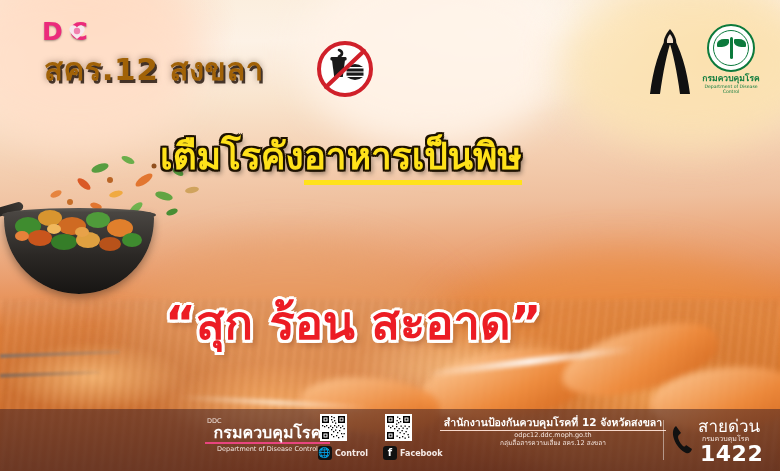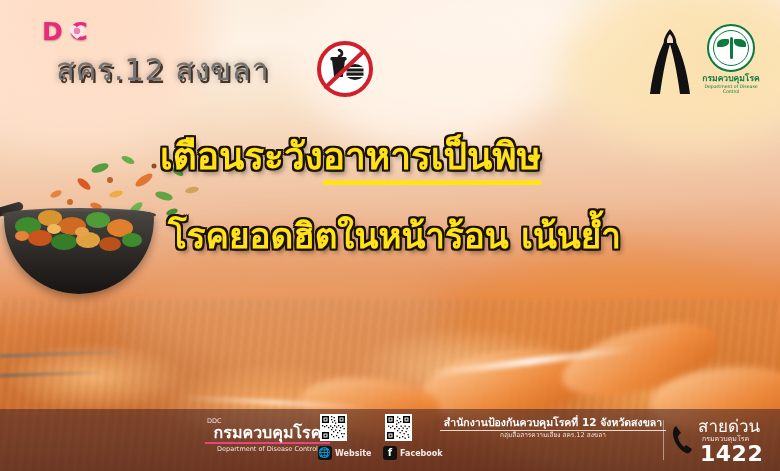--- a/index.html
+++ b/index.html
@@ -103,22 +103,22 @@
     border-radius:50%;
   }
   .wok-handle{
     position:absolute;left:-20px;top:58px;width:52px;height:9px;
     background:linear-gradient(90deg,#171513,#3d3935);
     border-radius:5px;transform:rotate(-16deg);
   }
 
   
   .hdr-title{
-    position:absolute;left:56px;top:44px;
-    font-size:31px;font-weight:normal;color:#737373;
+    position:absolute;left:44px;top:44px;
+    font-size:31px;font-weight:bold;color:#a16207;
     letter-spacing:.5px;
     text-shadow:2px 3px 0 rgba(40,25,15,.85), 0 0 6px rgba(60,40,25,.5);
     white-space:nowrap;
   }
   .nofood{
     position:absolute;left:316px;top:40px;width:58px;height:58px;
   }
   .nofood svg{display:block;}
 
   .ribbon{position:absolute;left:647px;top:26px;width:46px;height:72px;}
@@ -355,23 +355,23 @@
           <div class="wing wl"></div>
           <div class="wing wr"></div>
         </div>
       </div>
     </div>
     <div class="ddc-th">กรมควบคุมโรค</div>
     <div class="ddc-en">Department of Disease Control</div>
   </div>
 
   <div class="line1">
-    <span>เตือนระวัง</span><span class="ul">อาหารเป็นพิษ</span>
-  </div>
-  <div class="line2">โรคยอดฮิตในหน้าร้อน เน้นย้ำ</div>
+    <span>เตืมโรคัง</span><span class="ul">อาหารเป็นพิษ</span>
+  </div>
+  <div class="line3">“สุก ร้อน สะอาด”</div>
 
   <div class="footer"></div>
 
   <div class="ft-logo-doc">
     <span class="doc-txt">D   C</span>
     <svg class="doc-heart" viewBox="0 0 20 20">
       <path d="M10 18 C3 12.5 1 9 3 6 C5 3 9 4 10 6.5 C11 4 15 3 17 6 C19 9 17 12.5 10 18 Z" fill="#f7e8ee"></path>
       <circle cx="10" cy="10" r="3.2" fill="#ec2a7b" opacity=".55"></circle>
     </svg>
   </div>
@@ -469,29 +469,30 @@
           <rect x="13" y="22" width="1.3" height="1.3"></rect>
           <rect x="16" y="21" width="1.3" height="1.3"></rect>
         <rect x="18.5" y="22.5" width="1.3" height="1.3"></rect>
           <rect x="22" y="21.5" width="1.3" height="1.3"></rect>
       </g>
     </svg>
   </div>
 
   <div class="ft-social soc1">
     <span class="soc-ic">🌐</span>
-    <span class="soc-lbl">Website</span>
+    <span class="soc-lbl">Control</span>
   </div>
   <div class="ft-social soc2">
     <span class="soc-ic">f</span>
     <span class="soc-lbl">Facebook</span>
   </div>
 
   <div class="ft-office">
     <div class="th">สำนักงานป้องกันควบคุมโรคที่ 12 จังหวัดสงขลา</div>
+    <div class="url">odpc12.ddc.moph.go.th</div>
     <div class="grp">กลุ่มสื่อสารความเสี่ยง สคร.12 สงขลา</div>
   </div>
 
   <div class="ft-divider"></div>
 
   <div class="ft-hotline">
     <svg class="ph-ic" viewBox="0 0 22 30">
       <path d="M4 2 C1 4 0 9 2 15 C4 21 9 27 14 29 C17 30 19 28 20 25 L14 21 C13 23 12 23 10 21 C8 19 6 15 6 13 C6 11 8 10 9 9 Z" fill="#111"></path>
     </svg>
     <div class="hl-th">สายด่วน</div>

